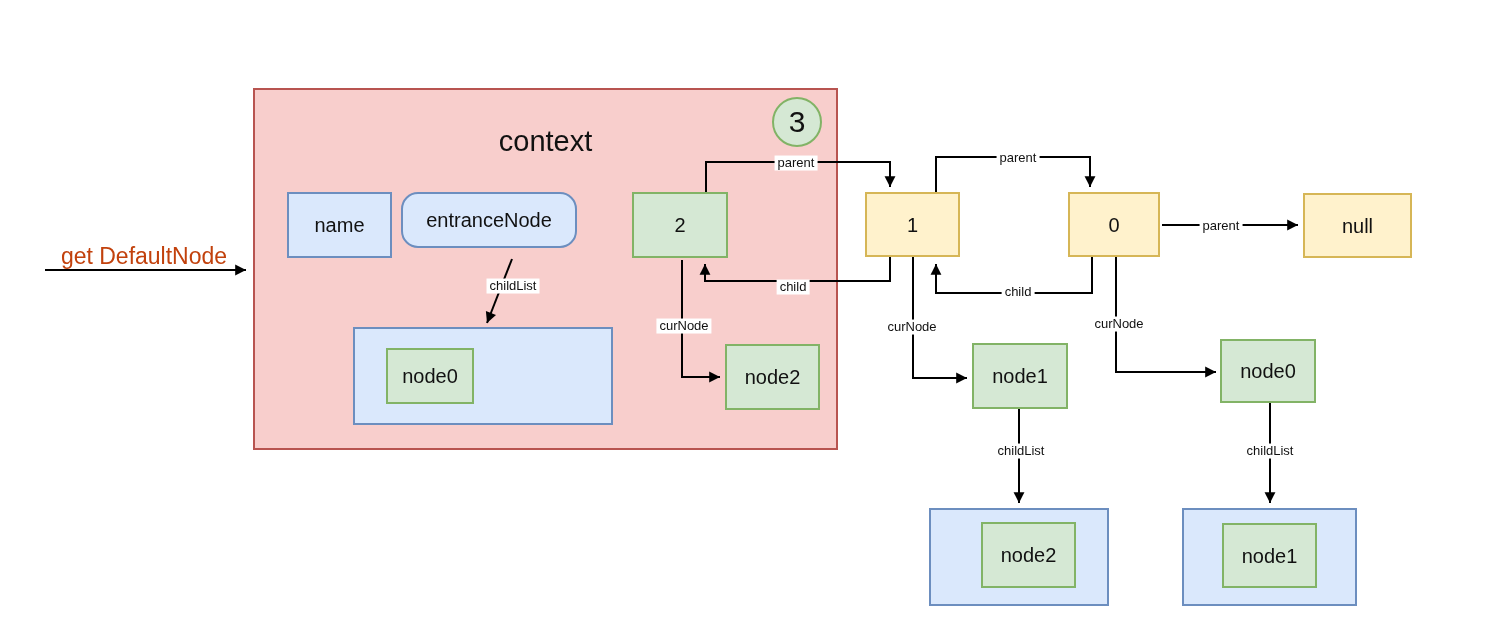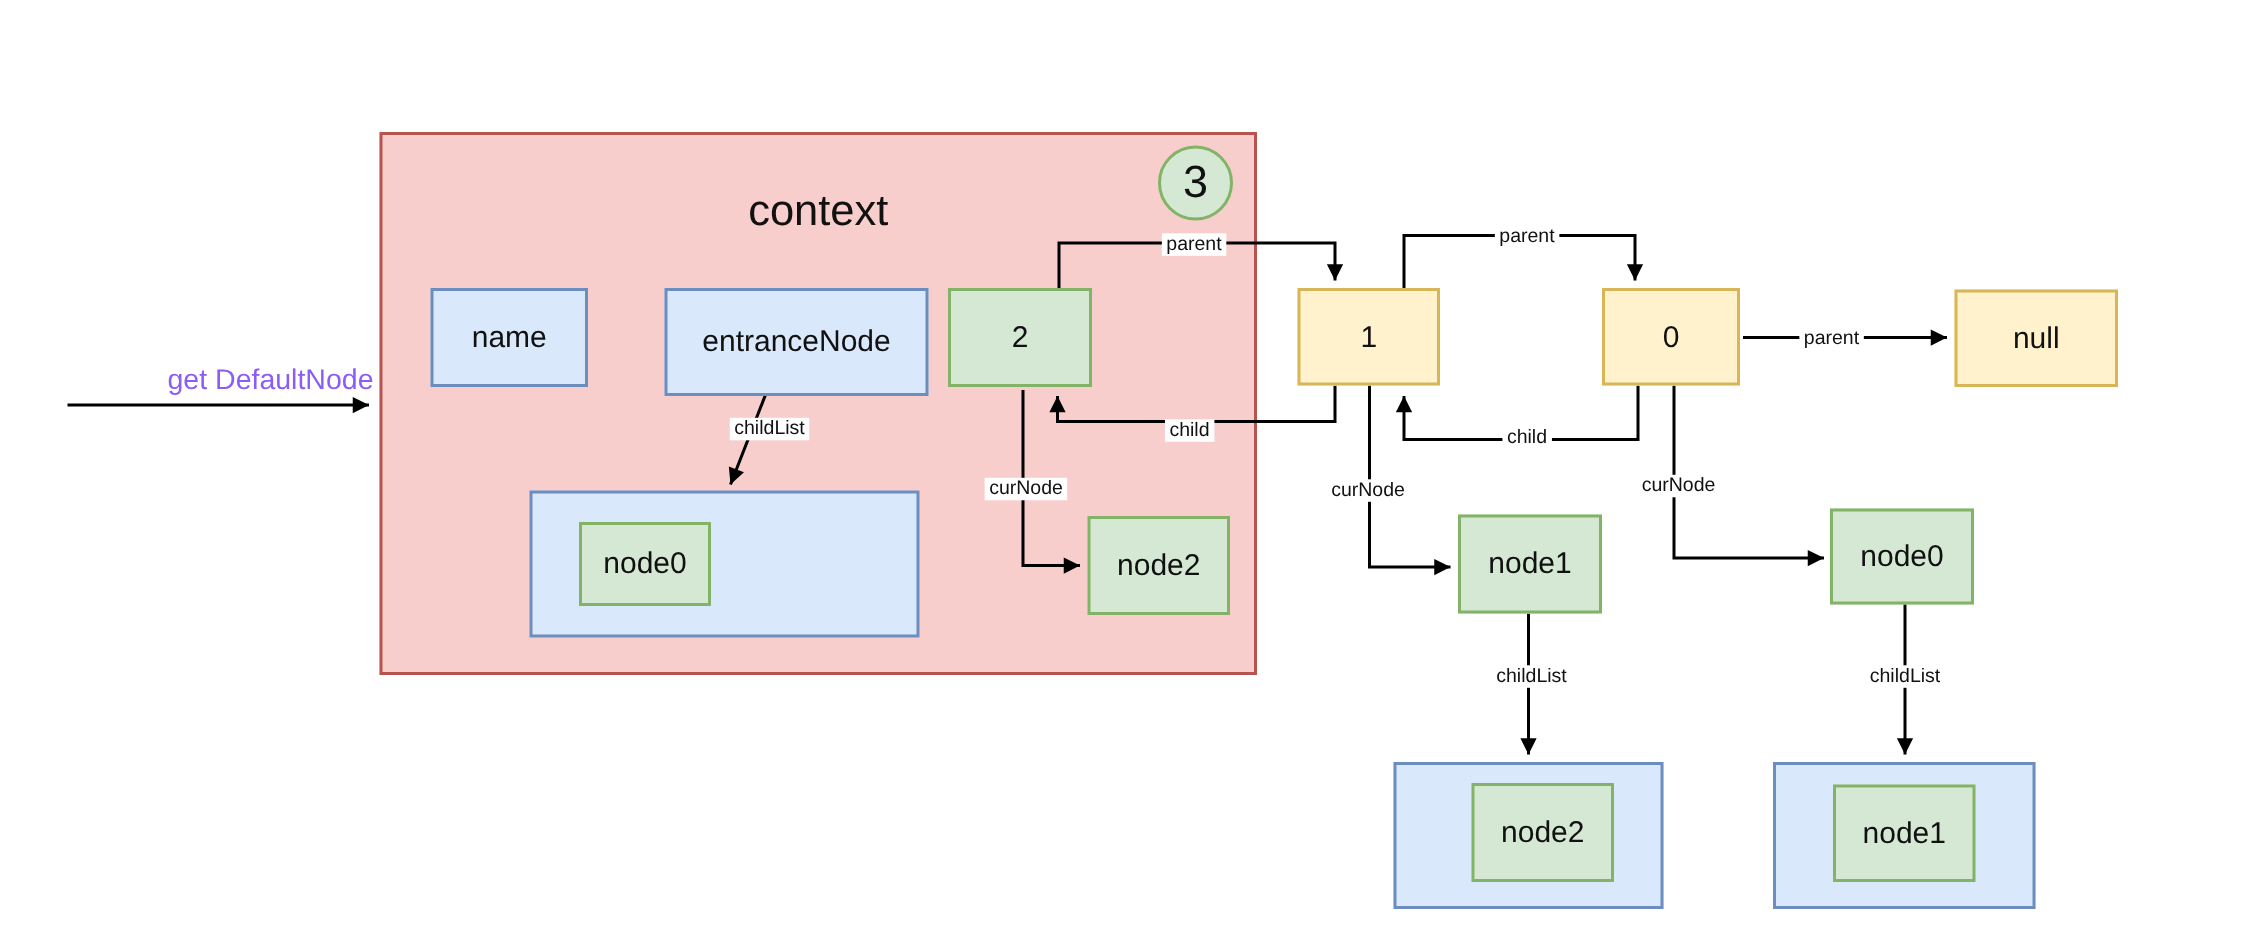--- a/index.html
+++ b/index.html
@@ -26,21 +26,21 @@
     box-sizing:border-box;border:2px solid var(--red-stroke);background:var(--red-fill);}
   #ctx-title{position:absolute;left:253px;top:85px;width:585px;text-align:center;
     font-size:29px;color:#111;z-index:3;}
   #ctx-badge{position:absolute;left:772px;top:57px;width:50px;height:50px;border-radius:50%;
     font-size:30px;}
 
   .elabel{
     position:absolute;transform:translate(-50%,-50%);
     background:#ffffff;padding:0 3px;font-size:13px;color:#111;white-space:nowrap;line-height:1.15;
   }
-  .anno{position:absolute;width:210px;text-align:right;font-size:19px;color:#8b5cf6;white-space:nowrap;}
+  .anno{position:absolute;width:210px;text-align:center;font-size:23px;color:#c2410c;white-space:nowrap;}
 
   svg path{fill:none;stroke:var(--line);stroke-width:2px;}
 </style>
 </head>
 <body>
 
 <div id="canvas">
 
   <div id="ctx-frame"></div>
   <div id="ctx-title">context</div>
@@ -63,21 +63,21 @@
     <path d="M1116,217 L1116,332 L1216,332" marker-end="url(#arrow)"></path>
     <path d="M1019,369 L1019,463" marker-end="url(#arrow)"></path>
     <path d="M1270,362 L1270,463" marker-end="url(#arrow)"></path>
   </svg>
 
   <div class="anno" style="left:39px;top:203px;">get DefaultNode</div>
 
   <div id="ctx-badge" class="box green">3</div>
 
   <div class="box blue" style="left:287px;top:152px;width:105px;height:66px;">name</div>
-  <div class="box blue" style="left:443px;top:152px;width:176px;height:72px;">entranceNode</div>
+  <div class="box blue" style="left:401px;top:152px;width:176px;height:56px;border-radius:17px;">entranceNode</div>
   <div class="box blue" style="left:353px;top:287px;width:260px;height:98px;"></div>
   <div class="box green" style="left:386px;top:308px;width:88px;height:56px;">node0</div>
   <div class="box green" style="left:632px;top:152px;width:96px;height:66px;">2</div>
   <div class="box green" style="left:725px;top:304px;width:95px;height:66px;">node2</div>
 
   <div class="box yellow" style="left:865px;top:152px;width:95px;height:65px;">1</div>
   <div class="box yellow" style="left:1068px;top:152px;width:92px;height:65px;">0</div>
   <div class="box yellow" style="left:1303px;top:153px;width:109px;height:65px;">null</div>
 
   <div class="box green" style="left:972px;top:303px;width:96px;height:66px;">node1</div>

